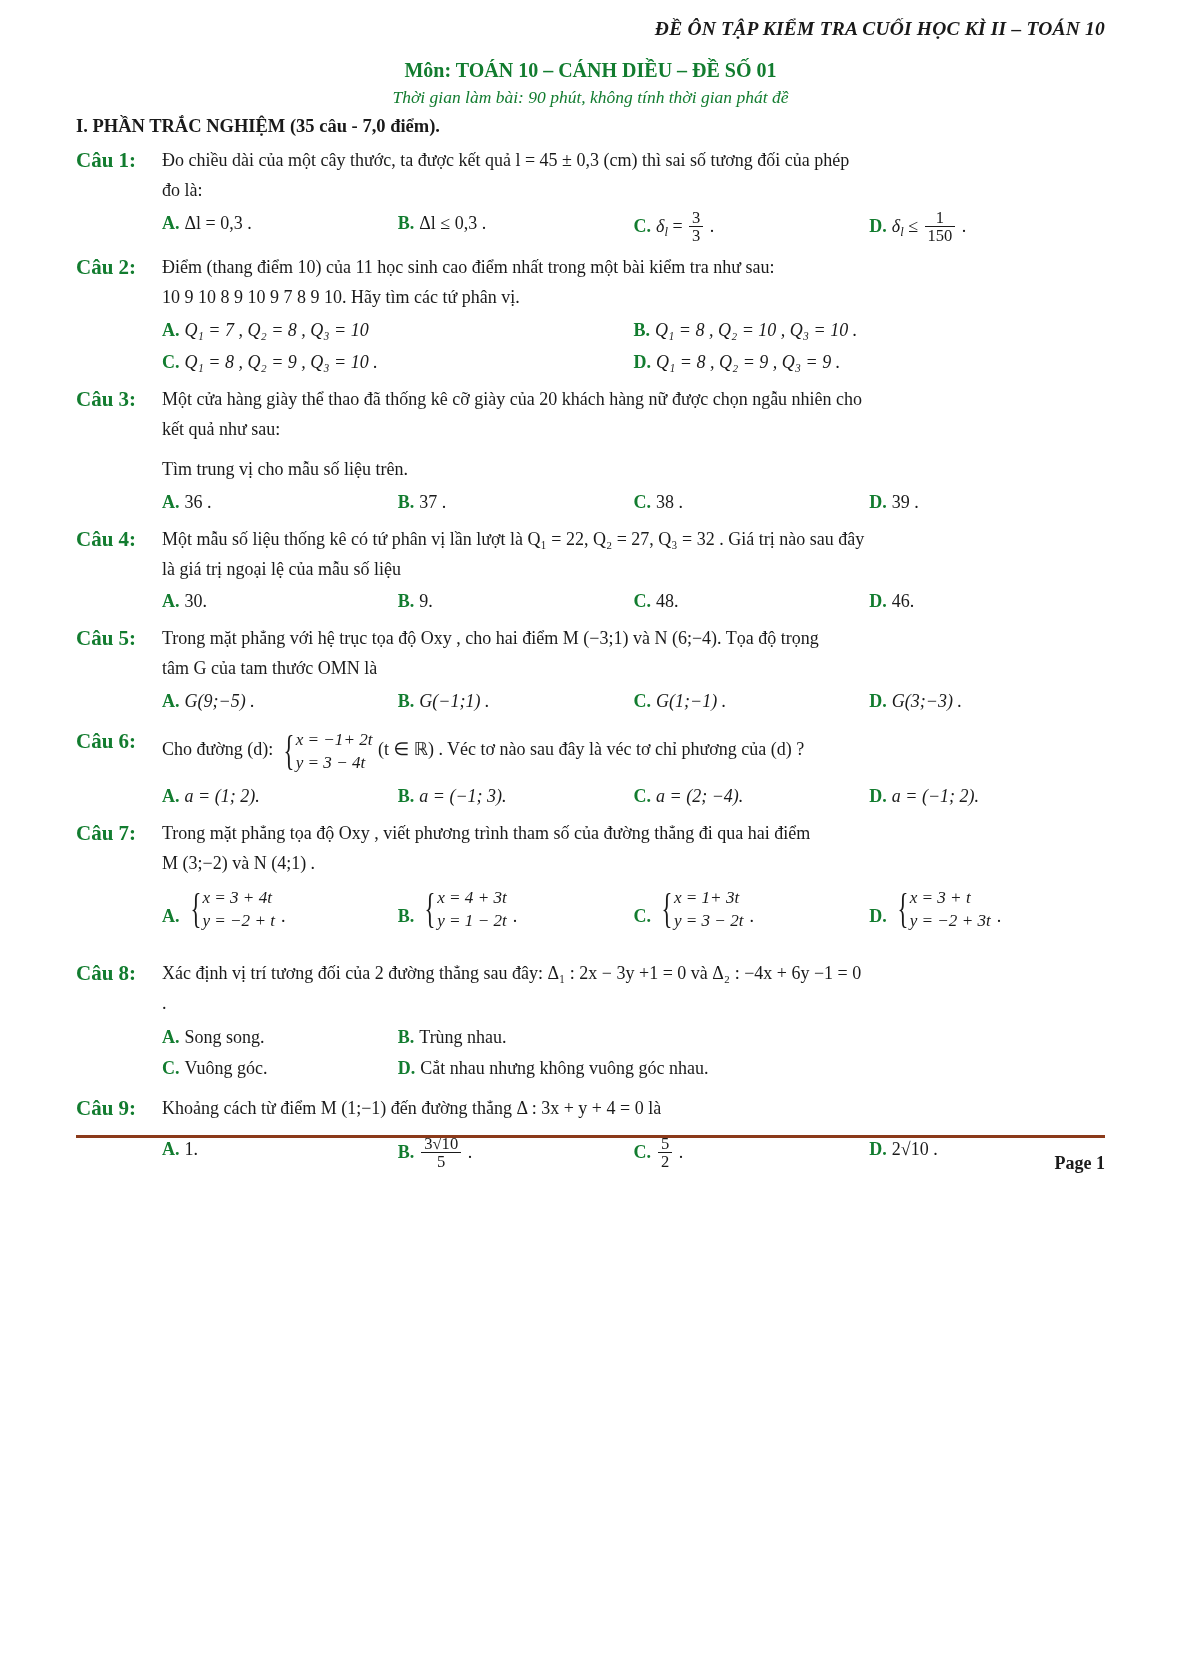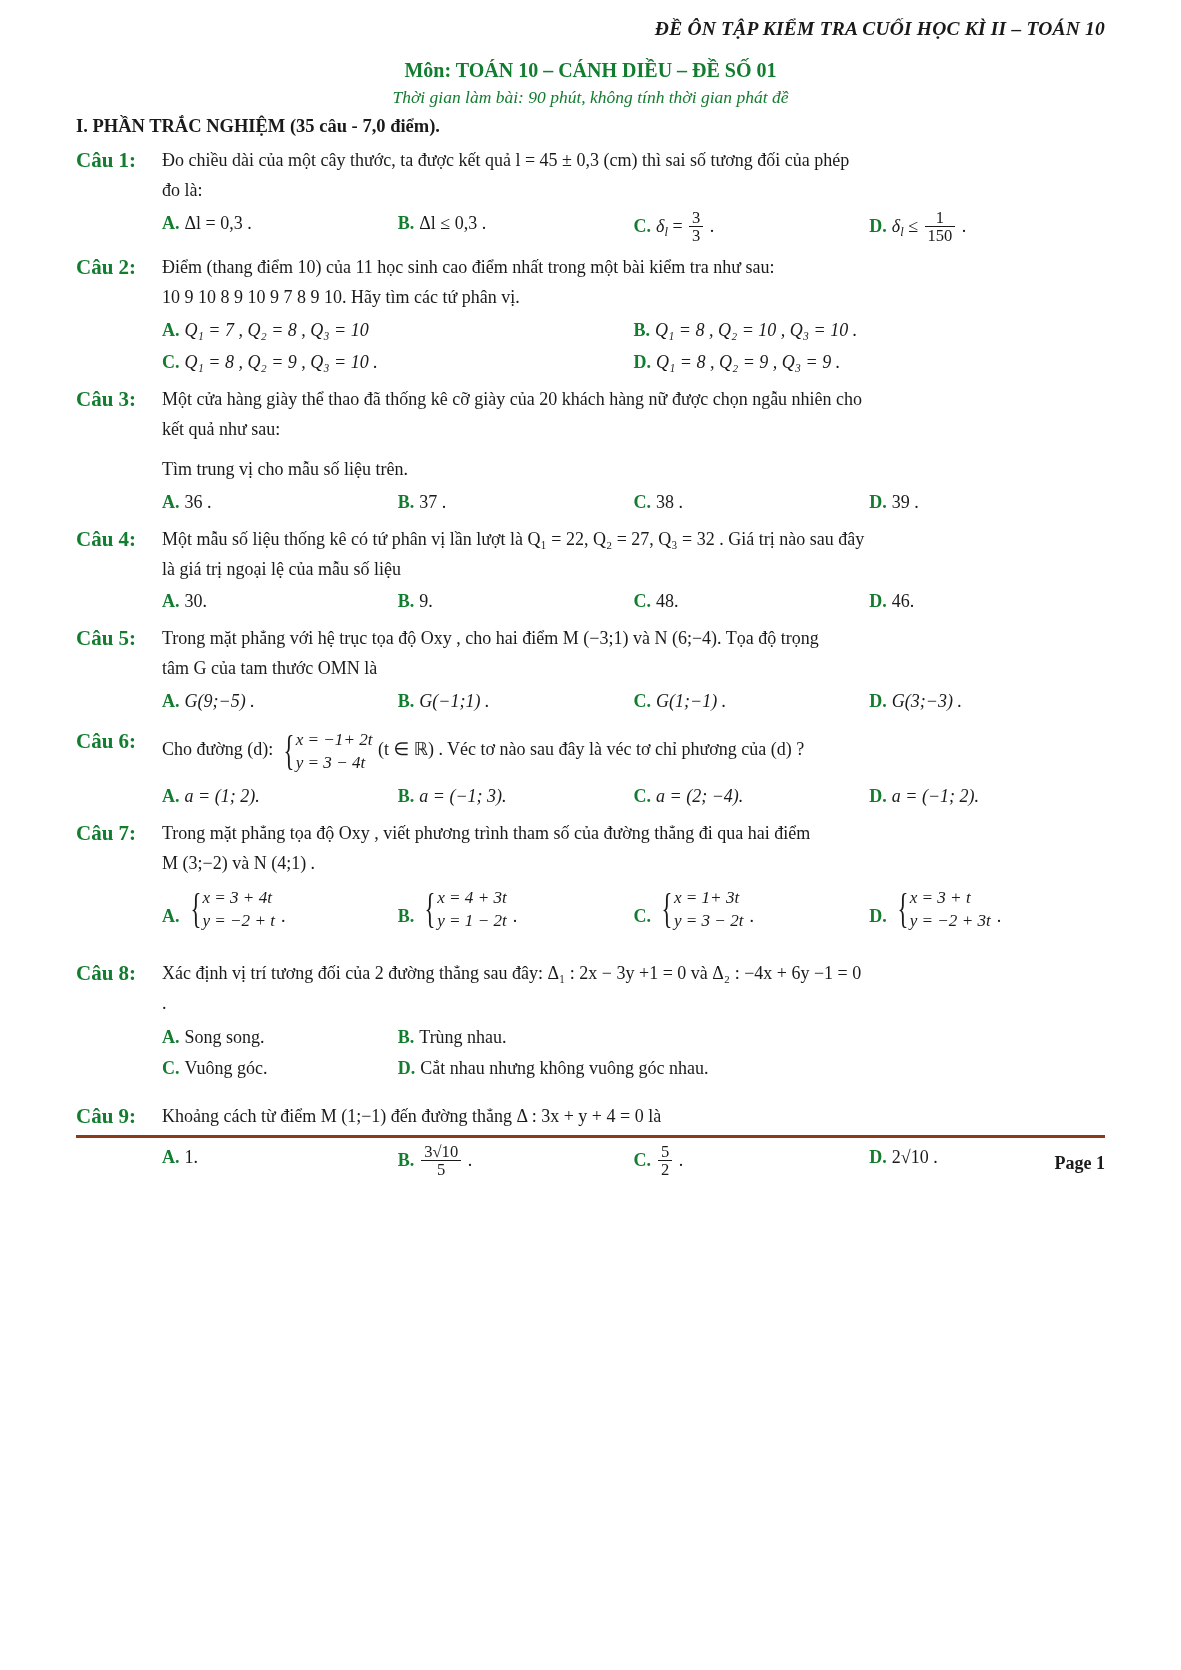--- a/index.html
+++ b/index.html
@@ -412,21 +412,21 @@
           <span>Vuông góc.</span>
         </div>
         <div class="opt" style="width:75%">
           <span class="lt">D.</span>
           <span>Cắt nhau nhưng không vuông góc nhau.</span>
         </div>
       </div>
     </div>
   </div>
 
-  <div class="q" style="margin-top:18px">
+  <div class="q" style="margin-top:10px">
     <div class="q-label">Câu 9:</div>
     <div class="q-body">
       <p>Khoảng cách từ điểm M (1;−1) đến đường thẳng Δ : 3x + y + 4 = 0 là</p>
       <div class="opts-row four" style="margin-top:12px">
         <div class="opt">
           <span class="lt">A.</span>
           <span>1.</span>
         </div>
         <div class="opt">
           <span class="lt">B.</span>

